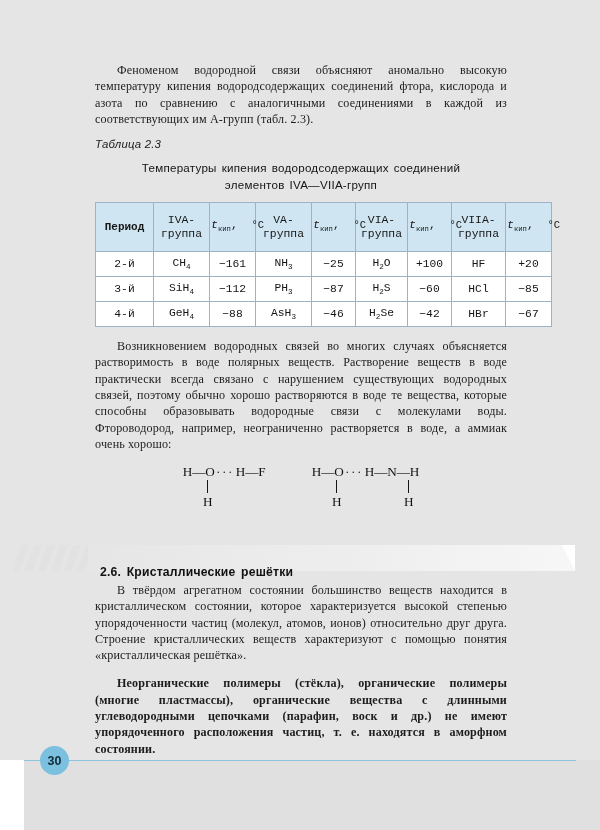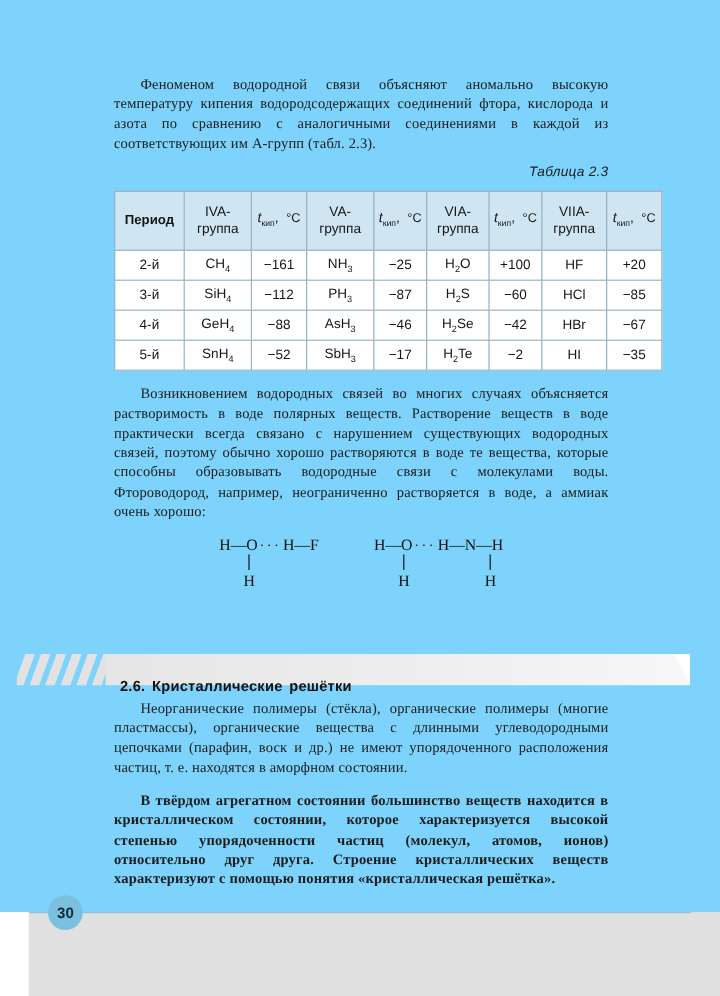--- a/index.html
+++ b/index.html
@@ -12,21 +12,21 @@
     background: #ffffff;
     font-family: "Liberation Serif", serif;
     color: #1a1a1a;
     position: relative;
     overflow: hidden;
   }
 
   .page {
     position: absolute;
     inset: 0;
-    background: #7dd3fc;
+    background: #e5e5e5;
   }
 
   
   .content {
     position: absolute;
     left: 95px;
     top: 62px;
     width: 412px;
   }
 
@@ -38,21 +38,21 @@
     text-align: justify;
     text-indent: 22px;
     letter-spacing: 0.15px;
     color: #1c1c1c;
   }
   p.para + p.para { margin-top: 12px; font-weight: bold; }
 
   
   .tablelabel {
     margin-top: 11px;
-    text-align: right;
+    text-align: left;
     font-family: "Liberation Sans", sans-serif;
     font-style: italic;
     font-size: 11.4px;
     color: #1c1c1c;
     letter-spacing: 0.2px;
   }
   .tabletitle {
     margin-top: 9px;
     text-align: center;
     font-family: "Liberation Sans", sans-serif;
@@ -61,21 +61,21 @@
     color: #141414;
     letter-spacing: 0.25px;
     word-spacing: 1.5px;
   }
 
   
   table.boil {
     margin-top: 9px;
     border-collapse: collapse;
     width: 412px;
-    font-family: Liberation Sans, sans-serif;
+    font-family: Liberation Mono, monospace;
     table-layout: fixed;
   }
   table.boil th, table.boil td {
     border: 1px solid #9bb3c4;
     text-align: center;
     vertical-align: middle;
     color: #161616;
   }
   table.boil thead th {
     background: #cfe5f1;
@@ -257,20 +257,24 @@
 <body>
 
 <div class="page">
 
   <div class="content">
 
     <p class="para">Феноменом водородной связи объясняют аномально высокую температуру кипения водородсодержащих соединений фтора, кислорода и азота по сравнению с аналогичными соединениями в каждой из соответствующих им А-групп (табл. 2.3).</p>
 
     <div class="tablelabel">Таблица 2.3</div>
 
+    <div class="tabletitle">
+      <span>Температуры кипения водородсодержащих соединений</span><br>
+      <span>элементов IVA—VIIA-групп</span>
+    </div>
 
     <table class="boil">
       <colgroup>
         <col class="c0">
           <col class="c1">
           <col class="c2">
           <col class="c3">
           <col class="c4">
         <col class="c5">
           <col class="c6">
@@ -337,31 +341,20 @@
           <td>4-й</td>
           <td><span>GeH</span><span class="subn">4</span></td>
           <td>−88</td>
           <td><span>AsH</span><span class="subn">3</span></td>
           <td>−46</td>
           <td><span>H</span><span class="subn">2</span><span>Se</span></td>
           <td>−42</td>
           <td>HBr</td>
           <td>−67</td>
         </tr>
-        <tr>
-          <td>5-й</td>
-          <td><span>SnH</span><span class="subn">4</span></td>
-          <td>−52</td>
-          <td><span>SbH</span><span class="subn">3</span></td>
-          <td>−17</td>
-          <td><span>H</span><span class="subn">2</span><span>Te</span></td>
-          <td>−2</td>
-          <td>HI</td>
-          <td>−35</td>
-        </tr>
       </tbody>
     </table>
 
     <div style="height:11px"></div>
 
     <p class="para">Возникновением водородных связей во многих случаях объясняется растворимость в воде полярных веществ. Растворение веществ в воде практически всегда связано с нарушением существующих водородных связей, поэтому обычно хорошо растворяются в воде те вещества, которые способны образовывать водородные связи с молекулами воды. Фтороводород, например, неограниченно растворяется в воде, а аммиак очень хорошо:</p>
 
     <div class="formulas">
 
       <div class="mol">
@@ -398,22 +391,22 @@
       <span style="left:28px"></span>
       <span style="left:41px"></span>
       <span style="left:54px"></span>
       <span style="left:67px"></span>
     </div>
     <div class="bar"></div>
     <div class="title">2.6.  Кристаллические  решётки</div>
   </div>
 
   <div class="content2">
+    <p class="para">В твёрдом агрегатном состоянии большинство веществ находится в кристаллическом состоянии, которое характеризуется высокой степенью упорядоченности частиц (молекул, атомов, ионов) относительно друг друга. Строение кристаллических веществ характеризуют с помощью понятия «кристаллическая решётка».</p>
     <p class="para">Неорганические полимеры (стёкла), органические полимеры (многие пластмассы), органические вещества с длинными углеводородными цепочками (парафин, воск и др.) не имеют упорядоченного расположения частиц, т. е. находятся в аморфном состоянии.</p>
-    <p class="para">В твёрдом агрегатном состоянии большинство веществ находится в кристаллическом состоянии, которое характеризуется высокой степенью упорядоченности частиц (молекул, атомов, ионов) относительно друг друга. Строение кристаллических веществ характеризуют с помощью понятия «кристаллическая решётка».</p>
   </div>
 
   <div class="footer">
     <div class="band"></div>
     <div class="band-white"></div>
     <div class="rule"></div>
     <div class="pagecircle">30</div>
   </div>
 
 </div>

